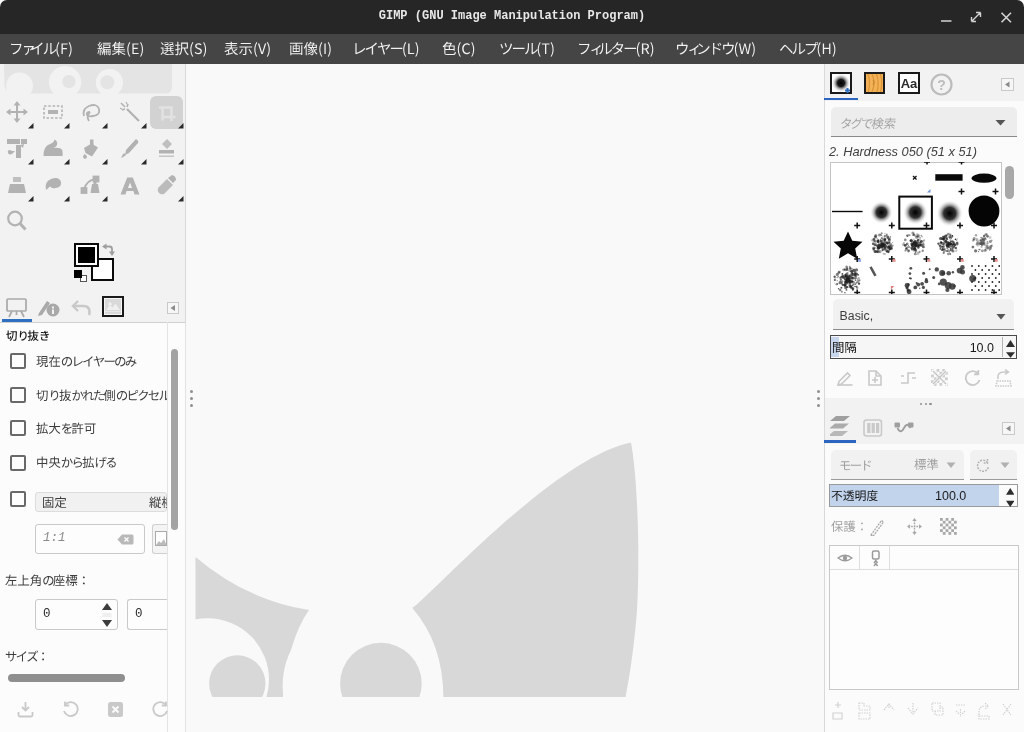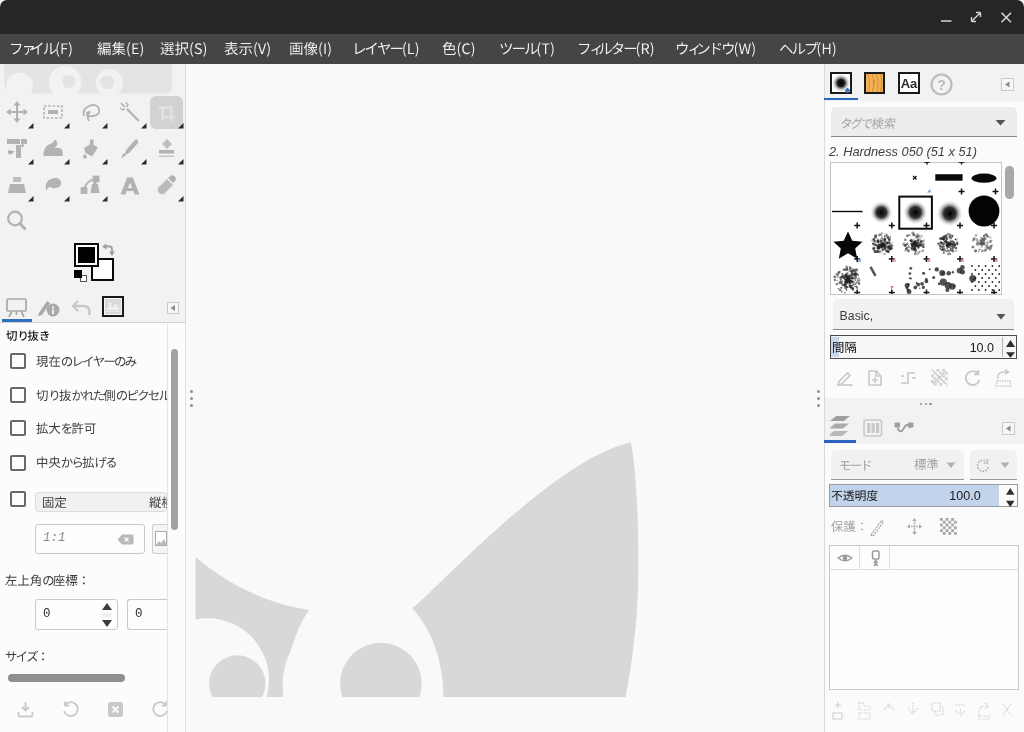--- a/index.html
+++ b/index.html
@@ -1,20 +1,21 @@
 <!DOCTYPE html>
 <html><head><meta charset="utf-8"><style>
 *{margin:0;padding:0;box-sizing:border-box}
 html,body{width:1024px;height:732px;overflow:hidden;background:#f9f9f9;font-family:"Liberation Mono",monospace}
 .abs{position:absolute}
 .mono{font-family:"Liberation Mono",monospace}
 *[style*="font-family:LSans"]{font-family:"Liberation Sans",sans-serif !important}
 </style></head><body>
 <div class="abs" style="left:0;top:0;width:1024px;height:732px;background:#f9f9f9">
 <div class="abs" style="left:0;top:0;width:1024px;height:34px;background:#262626;border-radius:7px 7px 0 0"></div>
+<div class="abs mono" style="left:0;top:0;width:1024px;height:34px;line-height:33px;text-align:center;font-size:12px;font-weight:bold;color:#e8e8e8">GIMP (GNU Image Manipulation Program)</div>
 <svg class="abs" style="left:935px;top:0" width="85" height="34">
       <g stroke="#d4d4d4" stroke-width="1.5" fill="none">
         <path d="M6 21 H16.5"></path>
         <path d="M45.5 12.5 H41 M45.5 12.5 V17 M45 13 L36.5 21.5 M36.5 21.5 V17 M36.5 21.5 H41" stroke-width="1.4"></path>
         <path d="M66.5 12.8 l9.5 9.5 M76 12.8 l-9.5 9.5" stroke-width="1.6"></path>
       </g>
     </svg>
 <div class="abs" style="left:0;top:34px;width:1024px;height:30px;background:#454545"></div>
 <svg width="64" height="21" style="position:absolute;left:9px;top:37px;overflow:visible">
       <path transform="translate(0,17)" d="M12.5 -9.6 11.6 -10.2C11.3 -10.1 11.0 -10.1 10.8 -10.1C10.2 -10.1 4.4 -10.1 3.6 -10.1C3.1 -10.1 2.5 -10.2 2.1 -10.2V-8.9C2.5 -9.0 3.0 -9.0 3.6 -9.0C4.4 -9.0 10.1 -9.0 11.0 -9.0C10.8 -7.6 10.1 -5.6 9.1 -4.3C7.8 -2.7 6.2 -1.5 3.4 -0.8L4.4 0.3C7.1 -0.5 8.8 -1.9 10.1 -3.6C11.3 -5.1 11.9 -7.4 12.3 -8.9C12.3 -9.2 12.4 -9.4 12.5 -9.6Z M25.0 -7.3 24.4 -7.9C24.2 -7.9 23.8 -7.9 23.6 -7.9C22.9 -7.9 17.0 -7.9 16.4 -7.9C16.0 -7.9 15.4 -7.9 15.0 -8.0V-6.8C15.5 -6.8 16.0 -6.8 16.4 -6.8C17.0 -6.8 22.5 -6.8 23.3 -6.8C22.9 -6.1 21.9 -4.8 20.8 -4.2L21.8 -3.5C23.1 -4.4 24.3 -6.2 24.7 -6.9C24.8 -7.0 24.9 -7.2 25.0 -7.3ZM20.1 -5.8H18.9C18.9 -5.5 19.0 -5.2 19.0 -5.0C19.0 -3.1 18.7 -1.5 16.7 -0.2C16.4 0.1 16.1 0.2 15.7 0.3L16.8 1.1C19.8 -0.6 20.1 -2.7 20.1 -5.8Z M22.4 -5.2 23.0 -4.1C25.0 -4.7 27.0 -5.6 28.5 -6.5V-1.1C28.5 -0.6 28.5 0.2 28.4 0.4H29.9C29.8 0.2 29.8 -0.6 29.8 -1.1V-7.2C31.2 -8.2 32.6 -9.3 33.7 -10.5L32.7 -11.4C31.7 -10.2 30.3 -8.9 28.8 -7.9C27.1 -6.9 24.9 -5.9 22.4 -5.2Z M41.2 -0.3 42.0 0.3C42.1 0.2 42.3 0.1 42.5 0.0C44.2 -0.8 46.2 -2.3 47.4 -4.0L46.8 -5.0C45.6 -3.4 43.9 -2.0 42.5 -1.4C42.5 -1.9 42.5 -8.9 42.5 -9.8C42.5 -10.4 42.6 -10.8 42.6 -10.9H41.3C41.3 -10.8 41.3 -10.4 41.3 -9.8C41.3 -8.9 41.3 -1.8 41.3 -1.1C41.3 -0.8 41.3 -0.5 41.2 -0.3ZM34.6 -0.4 35.7 0.3C36.9 -0.7 37.8 -2.1 38.3 -3.6C38.7 -5.1 38.7 -8.2 38.7 -9.8C38.7 -10.2 38.8 -10.7 38.8 -10.8H37.5C37.5 -10.5 37.6 -10.2 37.6 -9.8C37.6 -8.2 37.5 -5.3 37.1 -3.9C36.7 -2.5 35.8 -1.2 34.6 -0.4Z M49.6 2.8 50.4 2.5C49.1 0.4 48.5 -2.0 48.5 -4.5C48.5 -7.0 49.1 -9.4 50.4 -11.5L49.6 -11.9C48.2 -9.7 47.4 -7.4 47.4 -4.5C47.4 -1.7 48.2 0.7 49.6 2.8Z M52.5 0.0H53.8V-4.8H57.9V-5.9H53.8V-9.5H58.6V-10.6H52.5Z M60.5 2.8C61.8 0.7 62.6 -1.7 62.6 -4.5C62.6 -7.4 61.8 -9.7 60.5 -11.9L59.6 -11.5C60.9 -9.4 61.5 -7.0 61.5 -4.5C61.5 -2.0 60.9 0.4 59.6 2.5Z" fill="#f2f2f2"></path>
@@ -1353,21 +1354,21 @@
       </g>
     </svg>
 <svg class="abs" style="left:999.8px;top:461.8px" width="10" height="7">
       <path d="M0.5 0.5 l4.5 5.5 4.5-5.5 Z" fill="#b0b0b0"></path>
     </svg>
 <div class="abs" style="left:828.9px;top:483.8px;width:189.4px;height:23px;background:#fbfbfb;border:1px solid #9a9a9a"></div>
 <div class="abs" style="left:829.9px;top:484.8px;width:168.9px;height:21px;background:#c2d3ec"></div>
 <svg width="48" height="17" style="position:absolute;left:830.8px;top:486px;overflow:visible">
       <path transform="translate(0,14)" d="M6.6 -5.6C8.0 -4.7 9.8 -3.3 10.6 -2.4L11.3 -3.1C10.4 -4.0 8.6 -5.3 7.3 -6.2ZM0.8 -9.1V-8.2H6.1C4.9 -6.2 2.9 -4.2 0.5 -3.0C0.7 -2.8 1.0 -2.5 1.1 -2.2C2.8 -3.1 4.2 -4.3 5.4 -5.7V0.9H6.4V-6.9C6.7 -7.3 7.0 -7.7 7.2 -8.2H11.0V-9.1Z M12.5 -9.1C13.2 -8.6 14.0 -7.7 14.3 -7.1L15.0 -7.7C14.7 -8.3 13.9 -9.1 13.1 -9.6ZM14.7 -5.3H12.3V-4.4H13.8V-1.4C13.3 -0.9 12.7 -0.4 12.2 -0.0L12.7 0.8C13.3 0.3 13.8 -0.2 14.3 -0.7C15.1 0.2 16.1 0.7 17.7 0.7C19.0 0.8 21.5 0.7 22.9 0.7C22.9 0.4 23.0 0.0 23.2 -0.2C21.7 -0.1 19.0 -0.0 17.7 -0.1C16.3 -0.2 15.3 -0.6 14.7 -1.4ZM21.9 -9.7C20.5 -9.4 18.0 -9.2 15.8 -9.1C15.9 -8.9 16.0 -8.7 16.0 -8.5C16.9 -8.5 17.9 -8.6 18.8 -8.6V-7.7H15.5V-7.0H18.3C17.5 -6.2 16.2 -5.4 15.1 -5.0C15.3 -4.9 15.5 -4.6 15.6 -4.4C16.7 -4.8 18.0 -5.7 18.8 -6.6V-5.0H19.6V-6.7C20.4 -5.7 21.6 -4.9 22.7 -4.5C22.8 -4.7 23.1 -5.0 23.2 -5.1C22.1 -5.5 20.9 -6.2 20.2 -7.0H23.0V-7.7H19.6V-8.7C20.7 -8.8 21.7 -8.9 22.5 -9.1ZM16.4 -4.8V-4.1H17.8C17.6 -2.8 17.1 -1.9 15.5 -1.4C15.7 -1.2 15.9 -0.9 16.0 -0.7C17.8 -1.3 18.4 -2.5 18.7 -4.1H20.1C20.0 -3.6 19.9 -3.1 19.8 -2.7L20.5 -2.6L20.6 -3.0H21.8C21.7 -2.1 21.6 -1.7 21.4 -1.6C21.3 -1.5 21.2 -1.5 21.0 -1.5C20.8 -1.5 20.3 -1.5 19.7 -1.6C19.8 -1.4 19.9 -1.1 19.9 -0.9C20.5 -0.8 21.1 -0.8 21.4 -0.9C21.7 -0.9 21.9 -0.9 22.1 -1.1C22.3 -1.4 22.5 -2.0 22.6 -3.4C22.6 -3.5 22.7 -3.7 22.7 -3.7H20.8L21.0 -4.8Z M27.6 -5.3V-3.0H25.4V-5.3ZM27.6 -6.1H25.4V-8.4H27.6ZM24.5 -9.2V-1.0H25.4V-2.1H28.4V-9.2ZM33.7 -8.6V-6.5H30.4V-8.6ZM29.5 -9.4V-5.2C29.5 -3.4 29.3 -1.1 27.3 0.4C27.5 0.5 27.8 0.8 28.0 1.0C29.3 -0.0 29.9 -1.4 30.2 -2.8H33.7V-0.2C33.7 -0.0 33.6 0.1 33.4 0.1C33.2 0.1 32.4 0.1 31.7 0.0C31.8 0.3 32.0 0.7 32.0 0.9C33.0 0.9 33.7 0.9 34.0 0.8C34.4 0.6 34.6 0.3 34.6 -0.2V-9.4ZM33.7 -5.7V-3.6H30.3C30.4 -4.2 30.4 -4.7 30.4 -5.2V-5.7Z M40.0 -7.6V-6.6H38.1V-5.9H40.0V-3.9H44.5V-5.9H46.5V-6.6H44.5V-7.6H43.7V-6.6H40.8V-7.6ZM43.7 -5.9V-4.6H40.8V-5.9ZM44.3 -2.4C43.8 -1.8 43.2 -1.3 42.4 -0.9C41.5 -1.3 40.9 -1.8 40.4 -2.4ZM38.2 -3.2V-2.4H40.0L39.6 -2.3C40.0 -1.6 40.7 -1.0 41.4 -0.6C40.3 -0.2 39.0 0.1 37.8 0.2C37.9 0.4 38.1 0.7 38.1 0.9C39.6 0.8 41.1 0.4 42.3 -0.1C43.4 0.4 44.8 0.8 46.2 1.0C46.3 0.7 46.6 0.4 46.7 0.2C45.5 0.1 44.3 -0.2 43.3 -0.5C44.3 -1.1 45.1 -1.9 45.6 -2.9L45.1 -3.2L44.9 -3.2ZM36.8 -8.7V-5.3C36.8 -3.6 36.7 -1.2 35.8 0.5C36.0 0.6 36.3 0.8 36.5 1.0C37.5 -0.8 37.7 -3.5 37.7 -5.3V-7.9H46.5V-8.7H42.1V-9.9H41.2V-8.7Z" fill="#1a1a1a"></path>
     </svg>
-<div class="abs mono" style="left:935px;top:489px;width:60px;text-align:center;font-family:LSans;font-size:12.5px;color:#1a1a1a">100.0</div>
+<div class="abs mono" style="left:935px;top:489px;width:60px;text-align:left;font-family:LSans;font-size:12.5px;color:#1a1a1a">100.0</div>
 <svg class="abs" style="left:1005.7px;top:487.7px" width="8.5" height="19">
       <path d="M4.25 0 l4.25 6.7 h-8.5 Z" fill="#2e2e2e"></path>
       <path d="M4.25 19 l4.25 -6.3 h-8.5 Z" fill="#2e2e2e"></path>
     </svg>
 <svg width="38" height="18" style="position:absolute;left:830.8px;top:517px;overflow:visible">
       <path transform="translate(0,14)" d="M5.6 -9.0H10.2V-6.7H5.6ZM4.7 -9.8V-5.9H7.4V-4.3H3.8V-3.5H6.9C6.0 -2.2 4.7 -0.9 3.4 -0.3C3.6 -0.1 3.9 0.2 4.1 0.4C5.3 -0.3 6.5 -1.5 7.4 -2.9V1.0H8.3V-2.9C9.2 -1.6 10.4 -0.2 11.5 0.5C11.7 0.2 12.0 -0.1 12.2 -0.3C11.0 -0.9 9.7 -2.2 8.9 -3.5H11.8V-4.3H8.3V-5.9H11.1V-9.8ZM3.4 -10.4C2.7 -8.5 1.5 -6.7 0.3 -5.5C0.4 -5.3 0.7 -4.8 0.8 -4.6C1.3 -5.0 1.7 -5.6 2.1 -6.2V1.0H3.0V-7.5C3.5 -8.3 4.0 -9.2 4.3 -10.1Z M13.4 -6.7V-5.9H16.6V-6.7ZM13.5 -10.0V-9.2H16.5V-10.0ZM13.4 -5.0V-4.3H16.6V-5.0ZM12.9 -8.4V-7.6H16.9V-8.4ZM22.4 -2.0C22.0 -1.5 21.4 -1.1 20.7 -0.8C20.1 -1.1 19.5 -1.5 19.1 -2.0ZM17.3 -2.7V-2.0H18.8L18.3 -1.8C18.7 -1.3 19.2 -0.8 19.8 -0.4C18.8 -0.1 17.7 0.2 16.7 0.3C16.8 0.5 17.0 0.8 17.1 1.0C18.3 0.8 19.6 0.5 20.7 0.0C21.6 0.5 22.7 0.8 23.9 1.0C24.0 0.8 24.2 0.4 24.4 0.2C23.4 0.1 22.4 -0.1 21.6 -0.4C22.5 -0.9 23.2 -1.6 23.7 -2.5L23.1 -2.8L23.0 -2.7ZM23.9 -7.5H21.2L21.7 -8.2H22.4V-8.9H24.2V-9.6H22.4V-10.4H21.6V-9.6H19.7V-10.4H18.9V-9.6H17.1V-8.9H18.9V-8.4L18.4 -8.5C18.0 -7.5 17.3 -6.6 16.6 -6.0C16.8 -5.9 17.1 -5.7 17.2 -5.5C17.5 -5.7 17.7 -6.0 17.9 -6.3V-3.3H24.1V-3.9H21.3V-4.5H23.6V-5.1H21.3V-5.7H23.6V-6.2H21.3V-6.8H23.9ZM20.8 -8.4C20.7 -8.2 20.5 -7.8 20.4 -7.5H18.7C18.9 -7.7 19.0 -8.0 19.2 -8.2H19.7V-8.9H21.6V-8.3ZM20.4 -5.7V-5.1H18.8V-5.7ZM20.4 -6.2H18.8V-6.8H20.4ZM20.4 -4.5V-3.9H18.8V-4.5ZM13.4 -3.3V0.9H14.1V0.3H16.6V-3.3ZM14.1 -2.6H15.8V-0.5H14.1Z M31.0 -6.7C31.5 -6.7 31.9 -7.1 31.9 -7.7C31.9 -8.2 31.5 -8.6 31.0 -8.6C30.5 -8.6 30.1 -8.2 30.1 -7.7C30.1 -7.1 30.5 -6.7 31.0 -6.7ZM31.0 -0.7C31.5 -0.7 31.9 -1.0 31.9 -1.6C31.9 -2.2 31.5 -2.5 31.0 -2.5C30.5 -2.5 30.1 -2.2 30.1 -1.6C30.1 -1.0 30.5 -0.7 31.0 -0.7Z" fill="#9f9f9f"></path>
     </svg>
 <svg class="abs" style="left:869.9px;top:518.5px" width="15" height="17">
       <path d="M1 16 L11.5 1.5 l2 1.5 L3 17.5 Z" fill="none" stroke="#a8a8a8" stroke-width="1.3" stroke-dasharray="2 1"></path>
     </svg>

